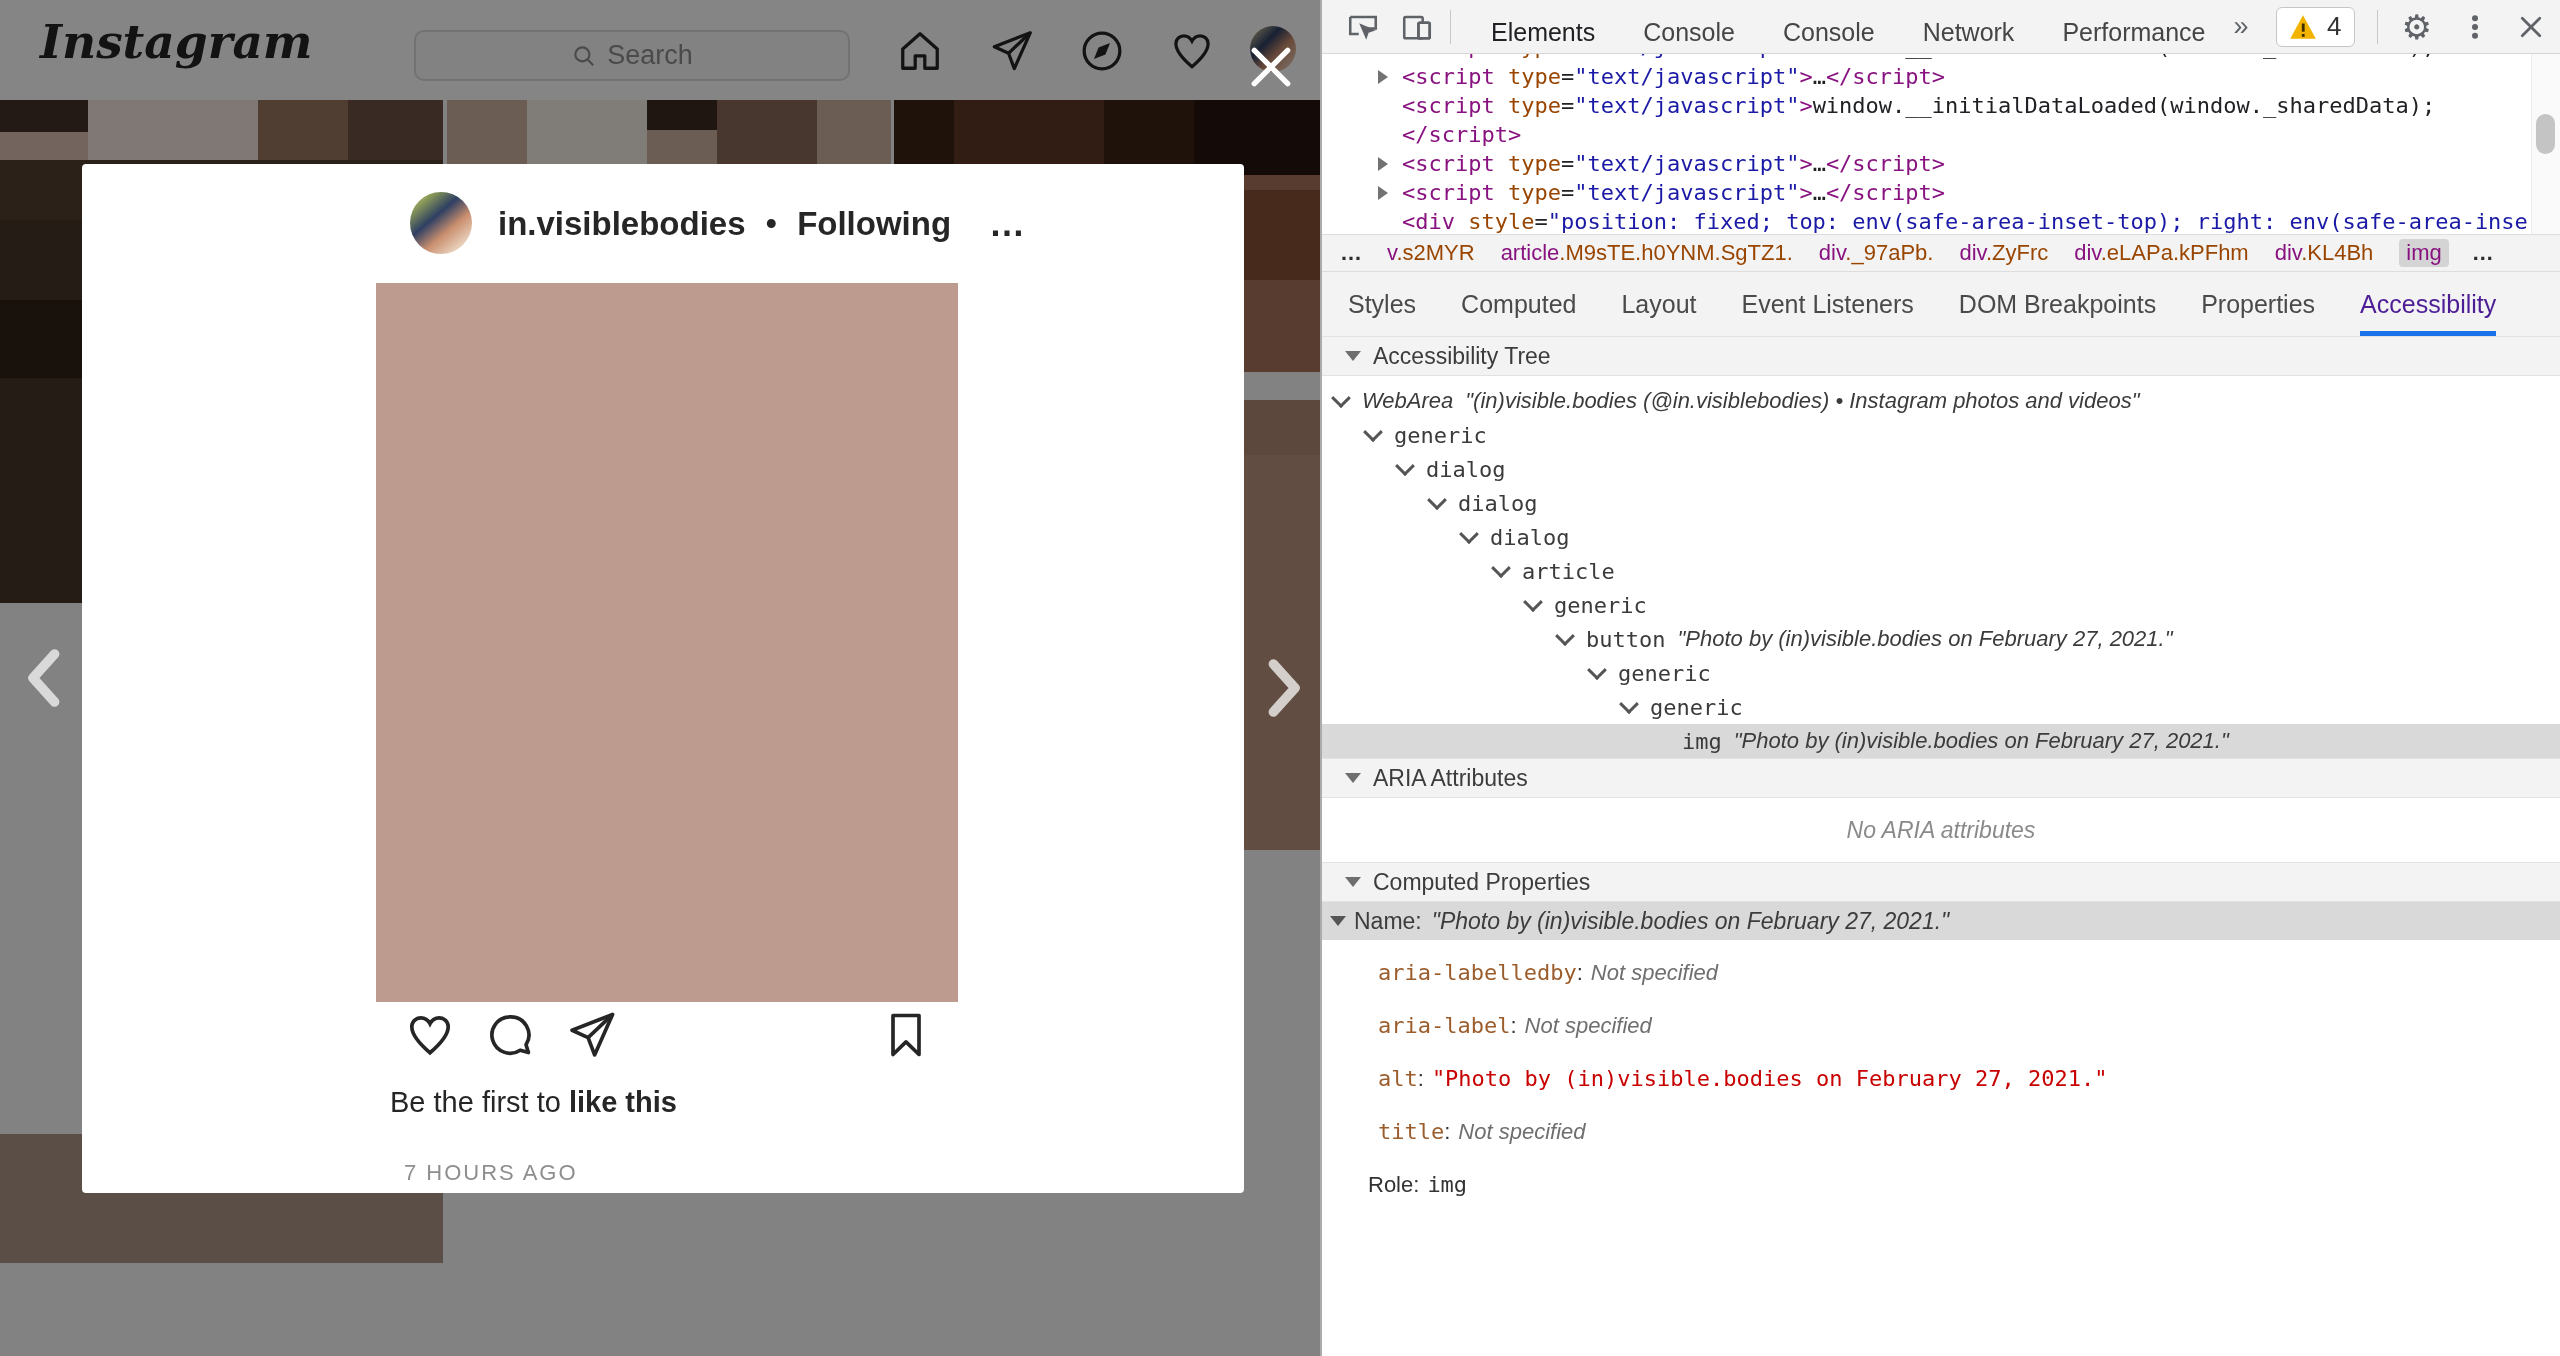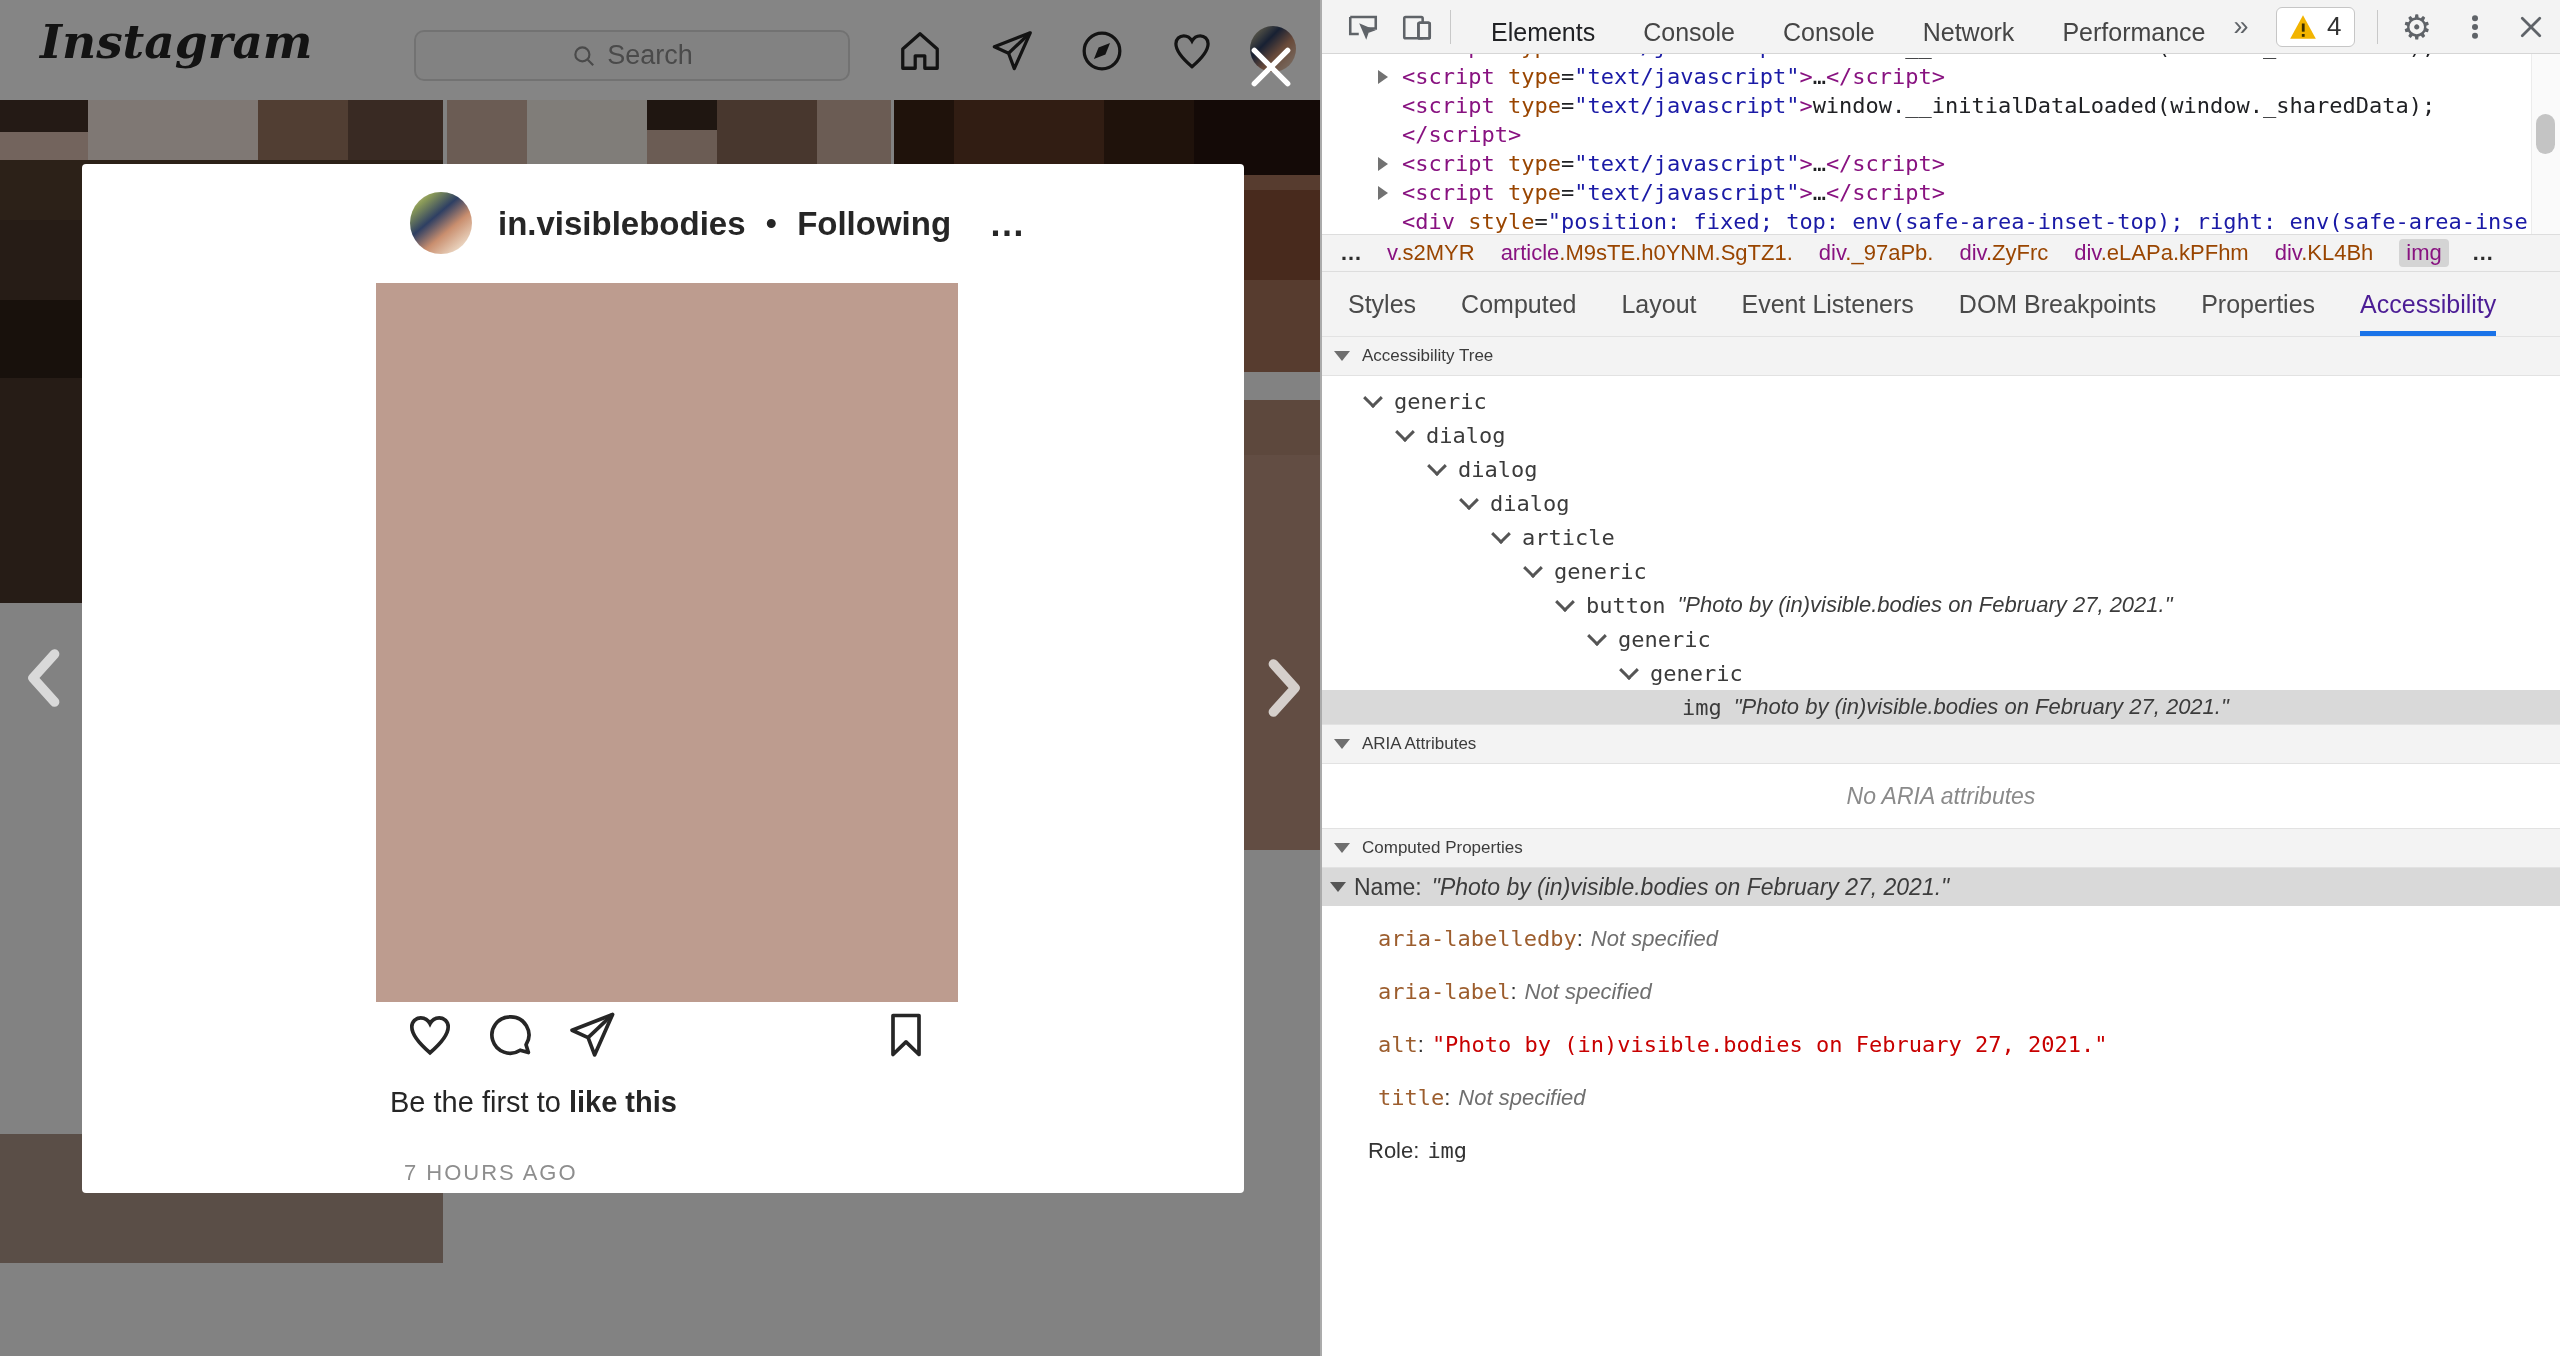--- a/index.html
+++ b/index.html
@@ -78,21 +78,21 @@
   .crumb.selected{background:#d4d4d4;border-radius:4px;padding:1px 7px;}
   .crumb-ovf{color:#2b2b2b;font-weight:bold;letter-spacing:2px;margin:0 10px;flex:0 0 auto;}
 
   .dt-subtabs{height:64px;background:#f3f3f3;border-top:1px solid #ddd;display:flex;align-items:center;
               font-size:25px;color:#4a4a4a;padding-left:26px;}
   .subtab{margin-right:45px;height:64px;display:flex;align-items:center;position:relative;white-space:nowrap;}
   .subtab.active{color:#4c1d95;}
   .subtab.active::after{content:"";position:absolute;left:0;right:0;bottom:0;height:5px;background:#1a73e8;}
 
   .sec-head{height:38px;background:#f3f3f3;border-top:1px solid #e2e2e2;border-bottom:1px solid #e2e2e2;
-            display:flex;align-items:center;padding-left:12px;font-size:17px;color:#3c3c3c;}
+            display:flex;align-items:center;padding-left:23px;font-size:23px;color:#3c3c3c;}
   .tri-down{width:0;height:0;border-left:8px solid transparent;border-right:8px solid transparent;
             border-top:10px solid #6e6e6e;margin-right:12px;flex:0 0 auto;}
   .a11y-tree{padding-top:8px;}
   .tree-row{height:34px;display:flex;align-items:center;font-size:22px;color:#3b3b3b;}
   .tree-row.selected{background:#d9d9d9;}
   .chev{display:inline-block;width:11px;height:11px;border-right:3px solid #555;border-bottom:3px solid #555;
         transform:rotate(45deg) translate(-2px,-2px);margin-right:14px;flex:0 0 auto;}
   .chev-space{display:inline-block;width:28px;flex:0 0 auto;}
   .tree-role{font-family:"DejaVu Sans Mono",monospace;}
   .tree-role.italic-role{font-family:"Liberation Sans",sans-serif;font-style:italic;}
@@ -297,20 +297,25 @@
         <div class="subtab">Properties</div>
         <div class="subtab active">Accessibility</div>
       </div>
 
     <div>
       <div class="sec-head">
         <div class="tri-down"></div>
         <span>Accessibility Tree</span>
       </div>
       <div class="a11y-tree" id="a11y-tree">
+          <div class="tree-row" style="padding-left: 12px;">
+            <span class="chev"></span>
+            <span class="tree-role italic-role">WebArea</span>
+            <span class="tree-name">"(in)visible.bodies (@in.visiblebodies) • Instagram photos and videos"</span>
+          </div>
           <div class="tree-row" style="padding-left: 44px;">
             <span class="chev"></span>
             <span class="tree-role">generic</span>
           </div>
           <div class="tree-row" style="padding-left: 76px;">
             <span class="chev"></span>
             <span class="tree-role">dialog</span>
           </div>
           <div class="tree-row" style="padding-left: 108px;">
             <span class="chev"></span>

